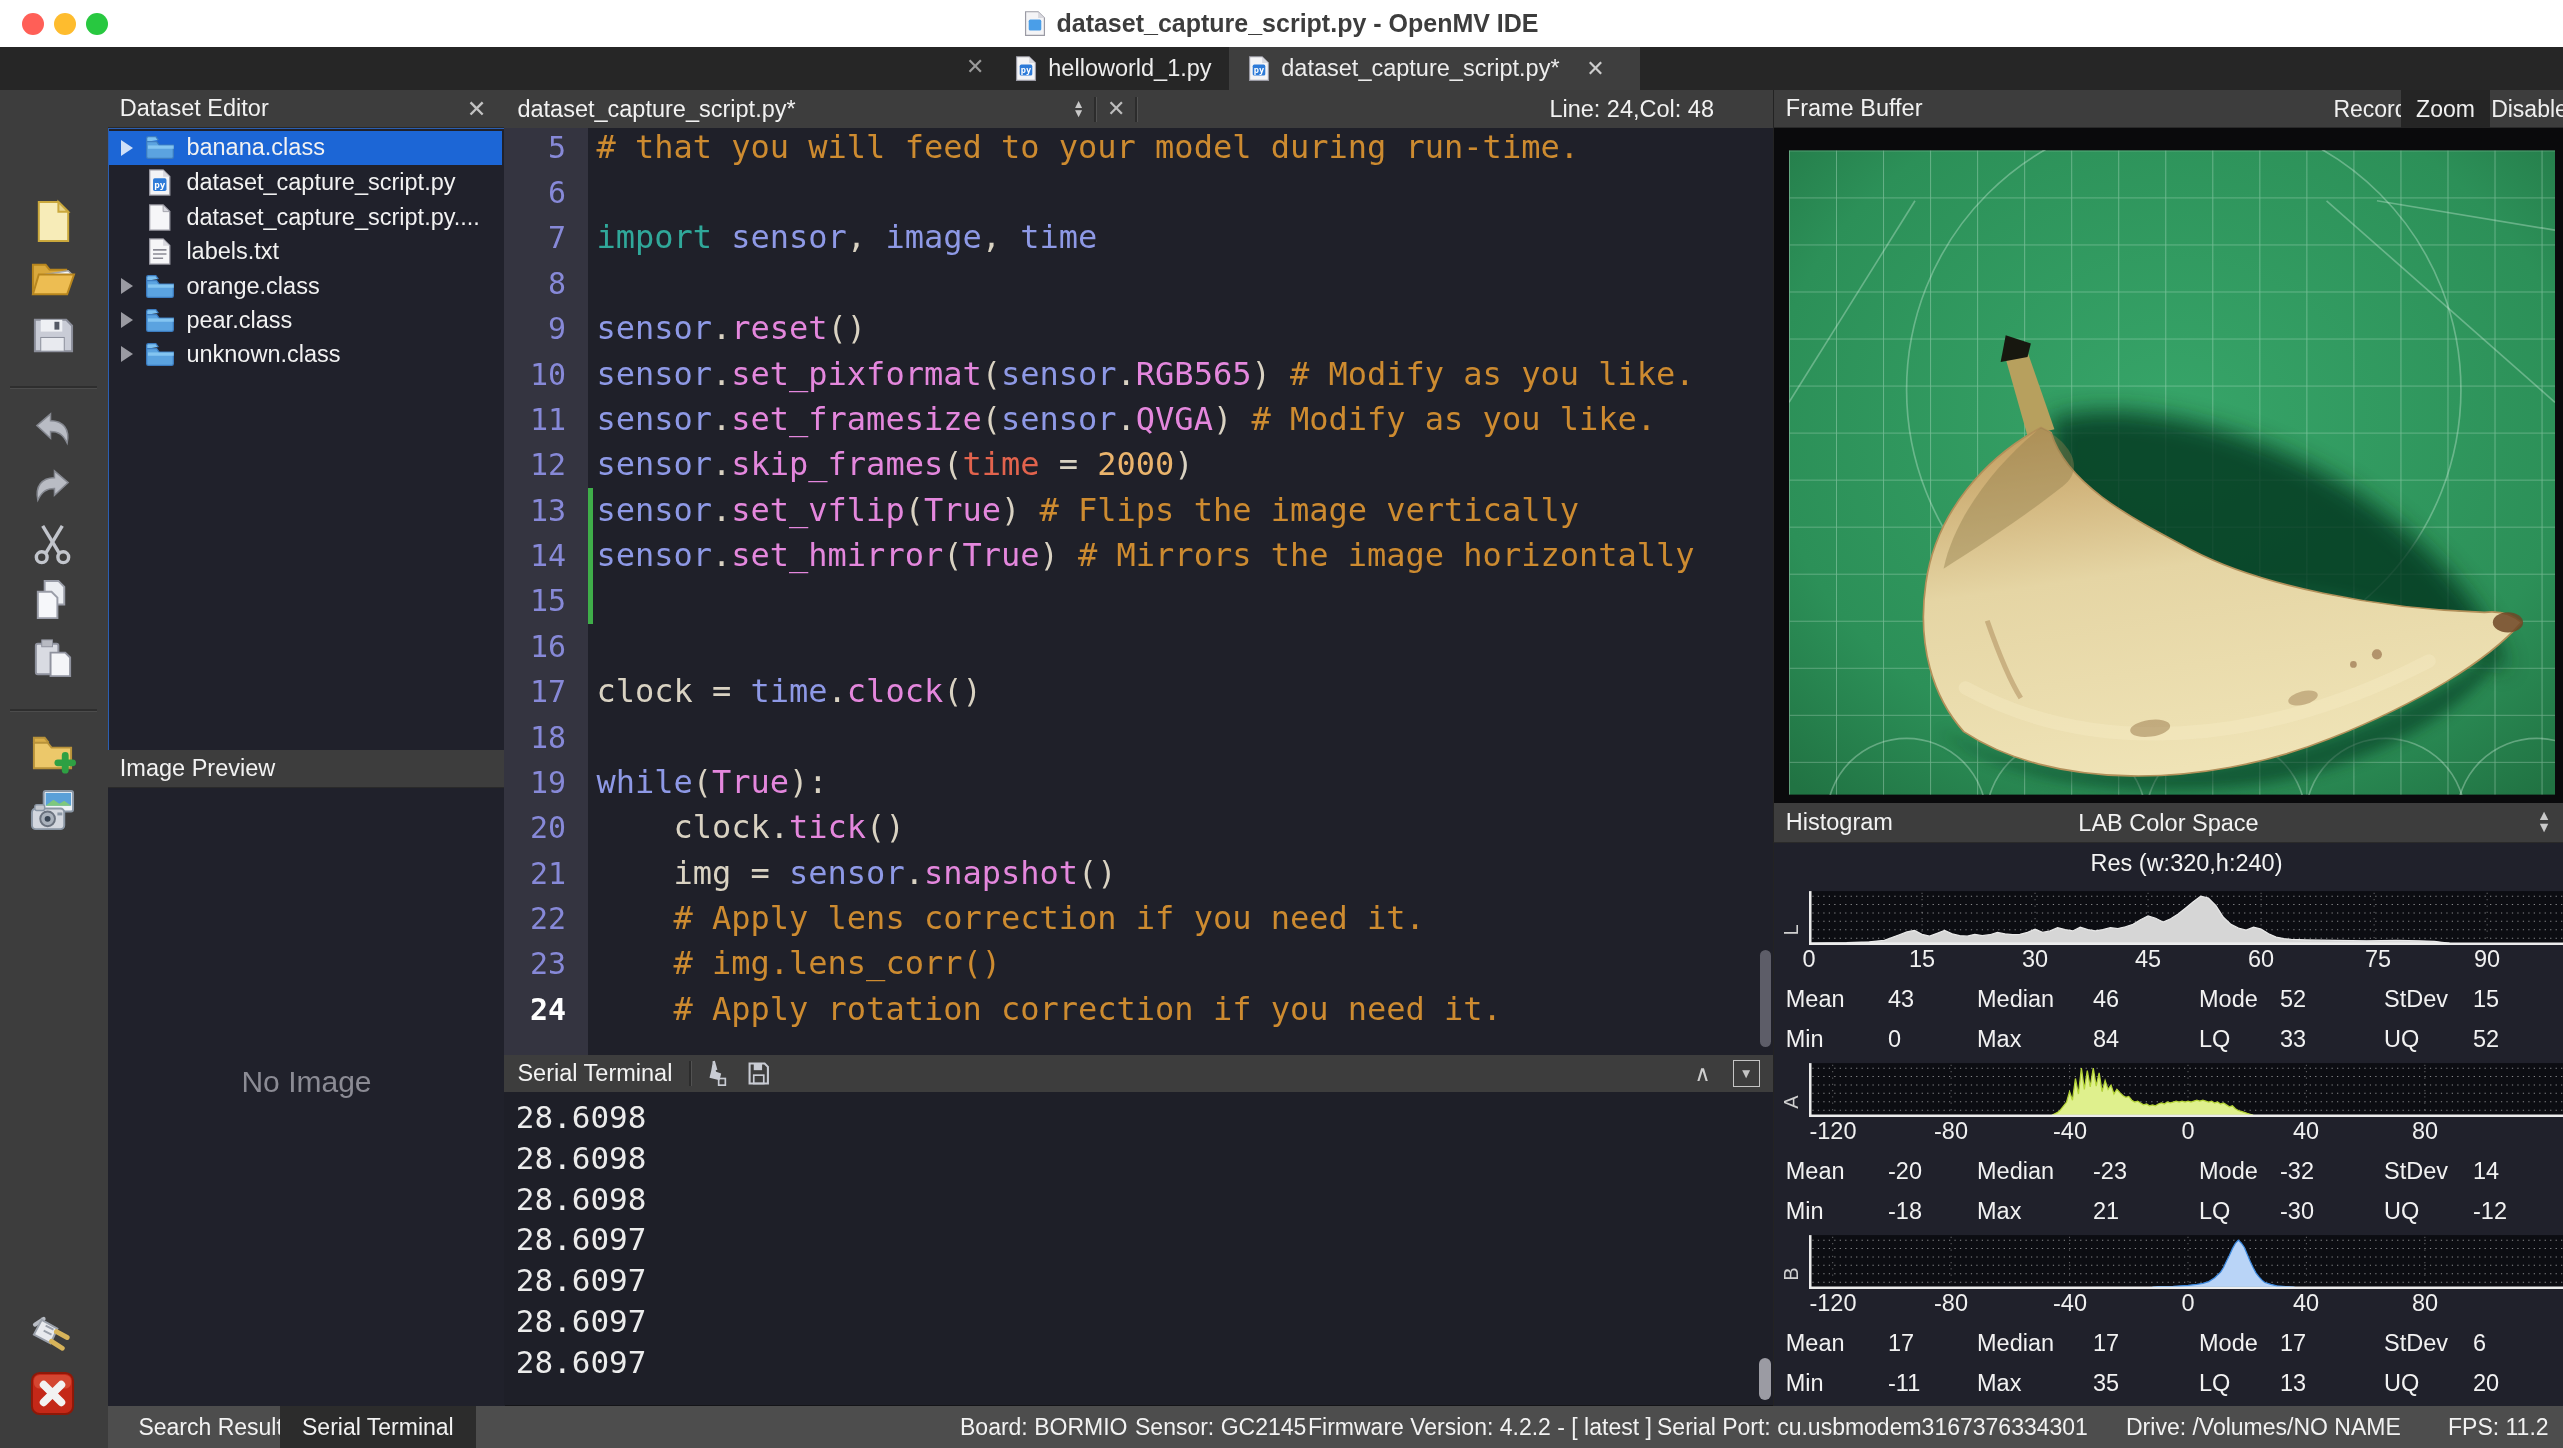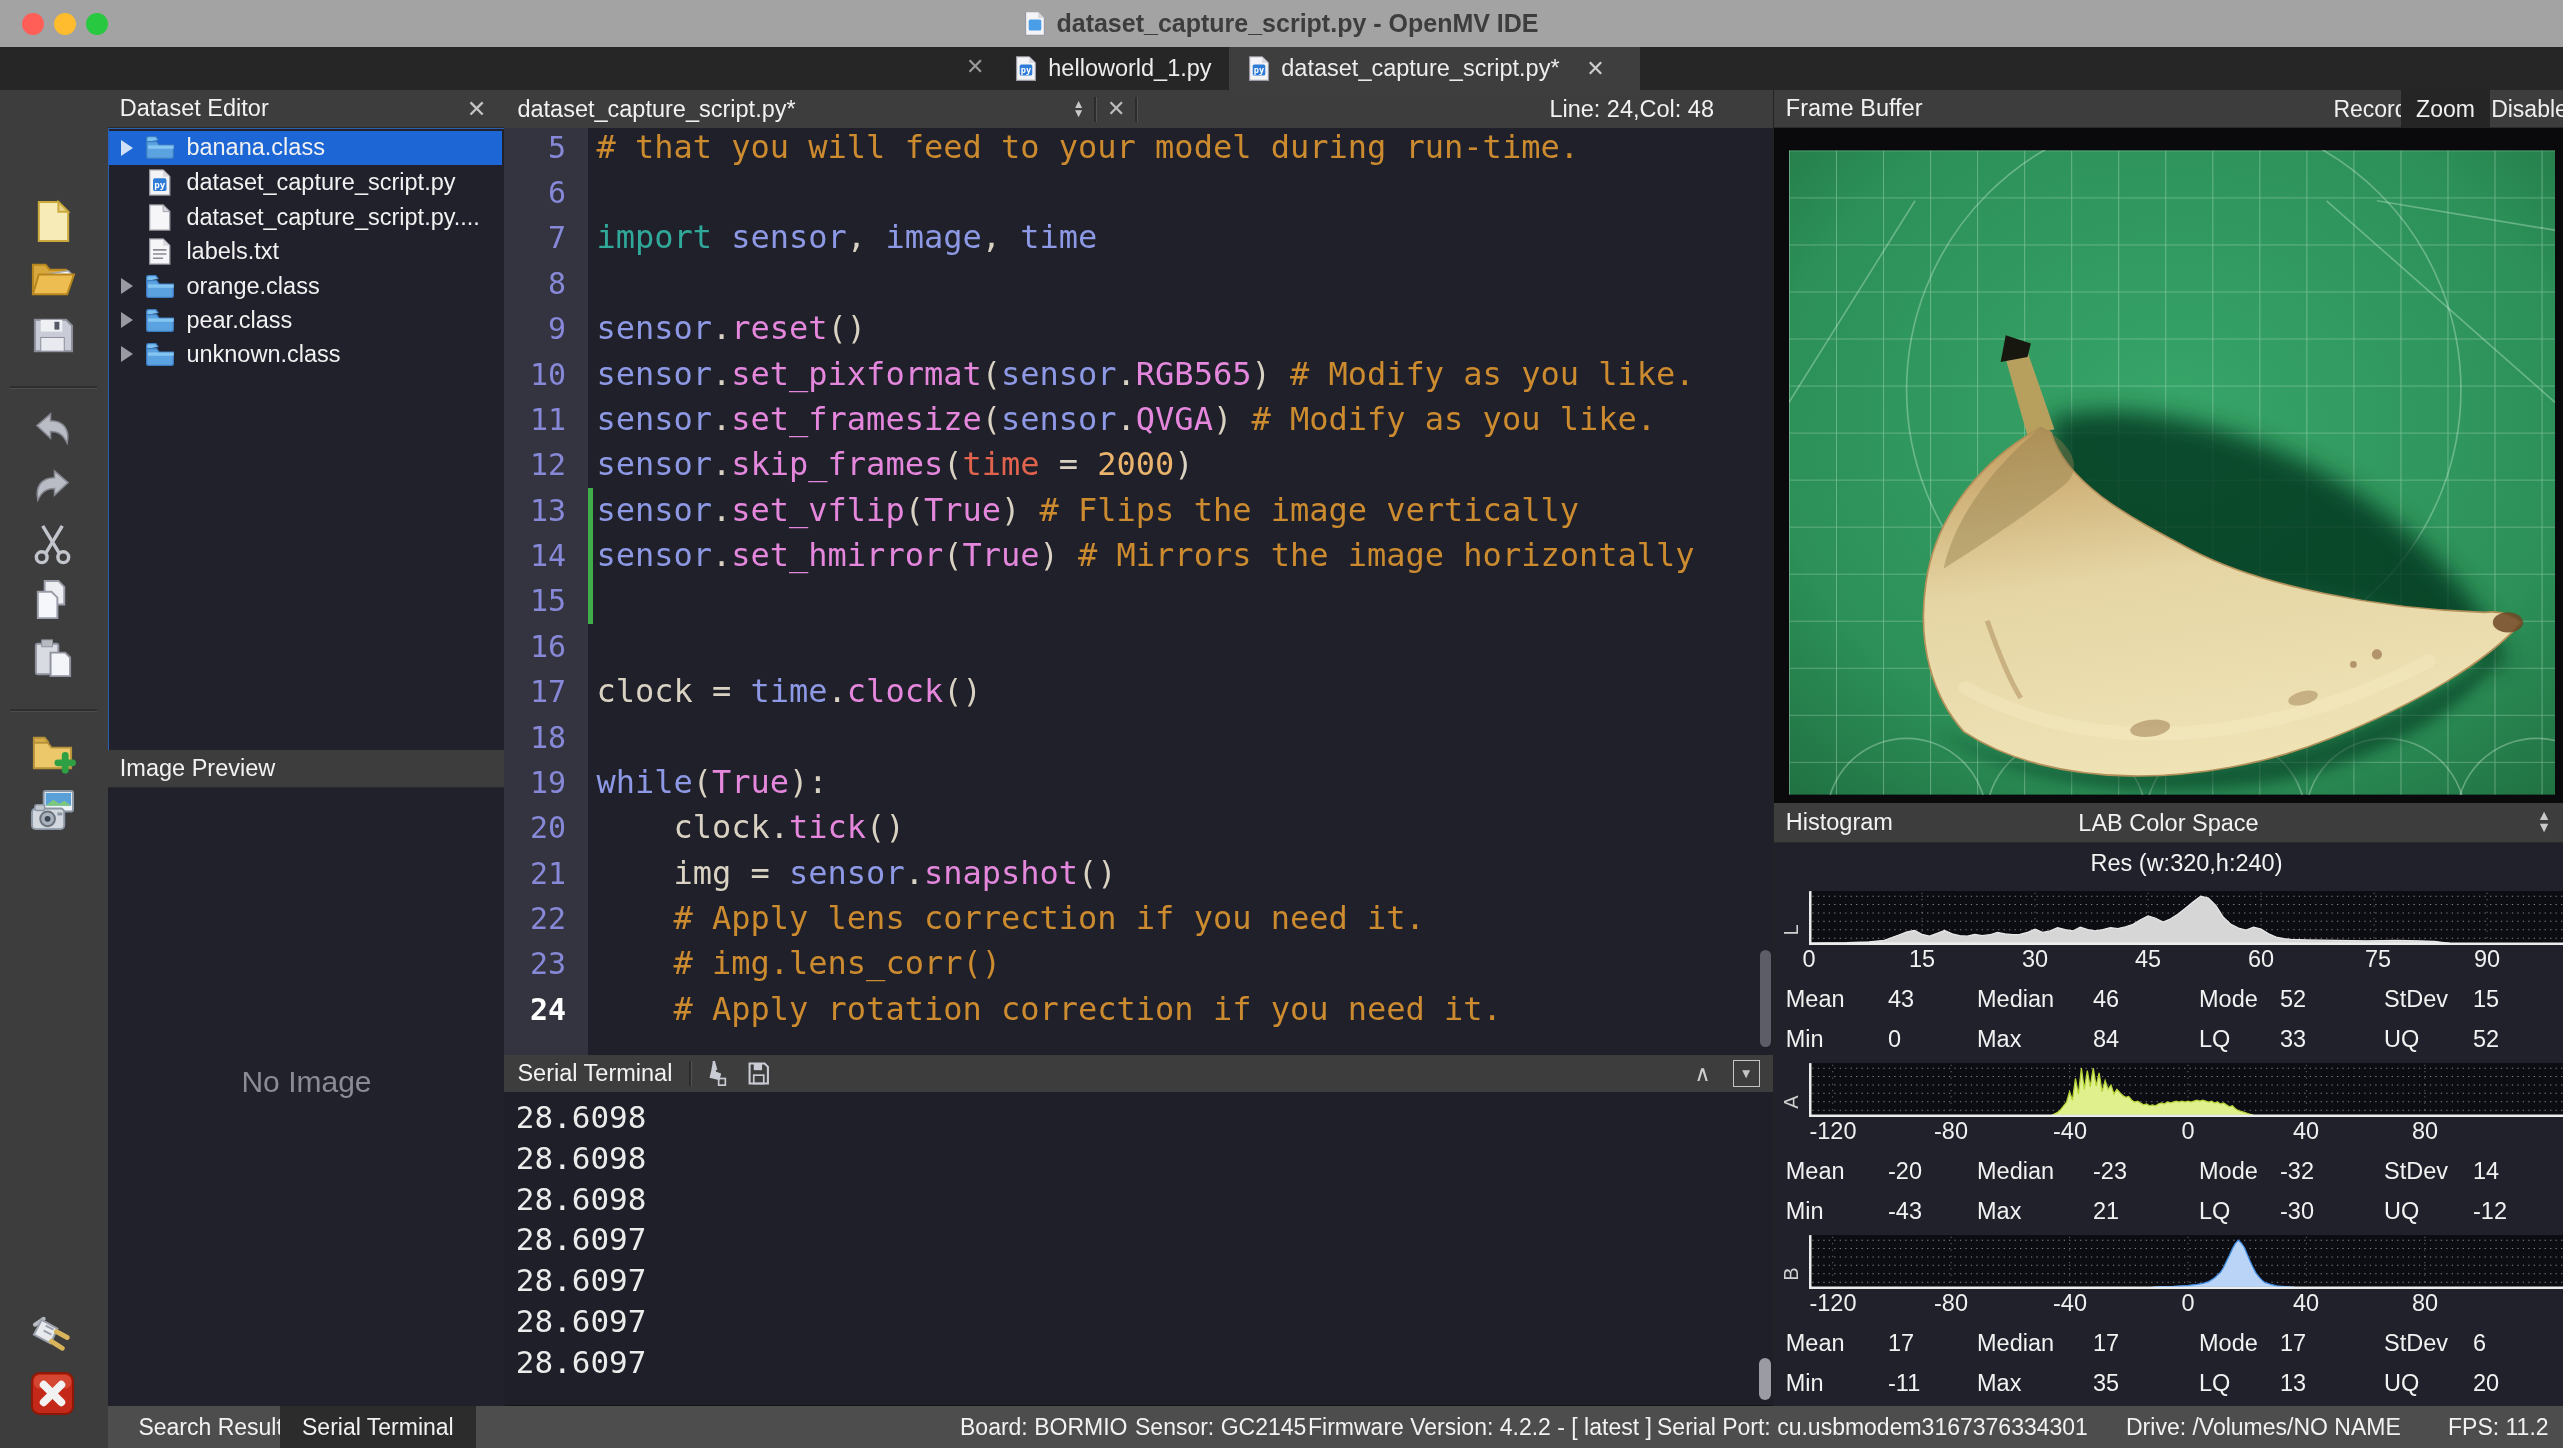--- a/index.html
+++ b/index.html
@@ -1,20 +1,20 @@
 <!DOCTYPE html>
 <html style="font-size:13.4px"><head>
 <meta charset="utf-8">
 <style>
   html,body{margin:0;padding:0;background:#141418;}
   body{width:2563px;height:1449px;position:relative;font-family:"Liberation Sans",sans-serif;overflow:hidden;
        -webkit-font-smoothing:antialiased;}
   .abs{position:absolute;}
   
-  #titlebar{left:0;top:0;width:2563px;height:47px;background:#a3a3a3;border-bottom:0.8px solid #bfbfbf;}
+  #titlebar{left:0;top:0;width:2563px;height:47px;background:#ffffff;border-bottom:0.8px solid #bfbfbf;}
   .tlight{position:absolute;top:12.6px;width:22px;height:22px;border-radius:50%;}
   #title-center{position:absolute;left:0;top:0;width:100%;height:47px;display:flex;align-items:center;justify-content:center;gap:10px;
     color:#3d3d3d;font-size:25px;font-weight:bold;}
   
   #tabstrip{left:0;top:47px;width:2563px;height:43px;background:#262626;}
   .tab{position:absolute;top:0;height:43px;display:flex;align-items:center;gap:11.8px;color:#ededed;font-size:23.5px;padding:0 18.5px;}
   .tab.active{background:#3e3e3e;}
   .tab-close{color:#9a9a9a;font-size:22px;}
   
   #toolcol{left:0;top:90px;width:108px;height:1359px;background:#3d3d3d;border-right:0.8px solid #232323;}
@@ -535,21 +535,21 @@
       <span class="tick" style="left: 651px;">80</span>
       <span class="stat" style="left: 11.8px; top: 94px;">Mean</span>
       <span class="stat" style="left: 114px; top: 94px;">-20</span>
       <span class="stat" style="left: 203px; top: 94px;">Median</span>
       <span class="stat" style="left: 319px; top: 94px;">-23</span>
       <span class="stat" style="left: 425px; top: 94px;">Mode</span>
       <span class="stat" style="left: 506px; top: 94px;">-32</span>
       <span class="stat" style="left: 610px; top: 94px;">StDev</span>
       <span class="stat" style="left: 699px; top: 94px;">14</span>
       <span class="stat" style="left: 11.8px; top: 134px;">Min</span>
-      <span class="stat" style="left: 114px; top: 134px;">-43</span>
+      <span class="stat" style="left: 114px; top: 134px;">-18</span>
       <span class="stat" style="left: 203px; top: 134px;">Max</span>
       <span class="stat" style="left: 319px; top: 134px;">21</span>
       <span class="stat" style="left: 425px; top: 134px;">LQ</span>
       <span class="stat" style="left: 506px; top: 134px;">-30</span>
       <span class="stat" style="left: 610px; top: 134px;">UQ</span>
       <span class="stat" style="left: 699px; top: 134px;">-12</span>
     </div>
     <div class="chan" style="top: 392px;">
       <div class="chan-label">B</div>
       <svg width="755" height="54" class="plot" viewBox="0 0 898 64">

